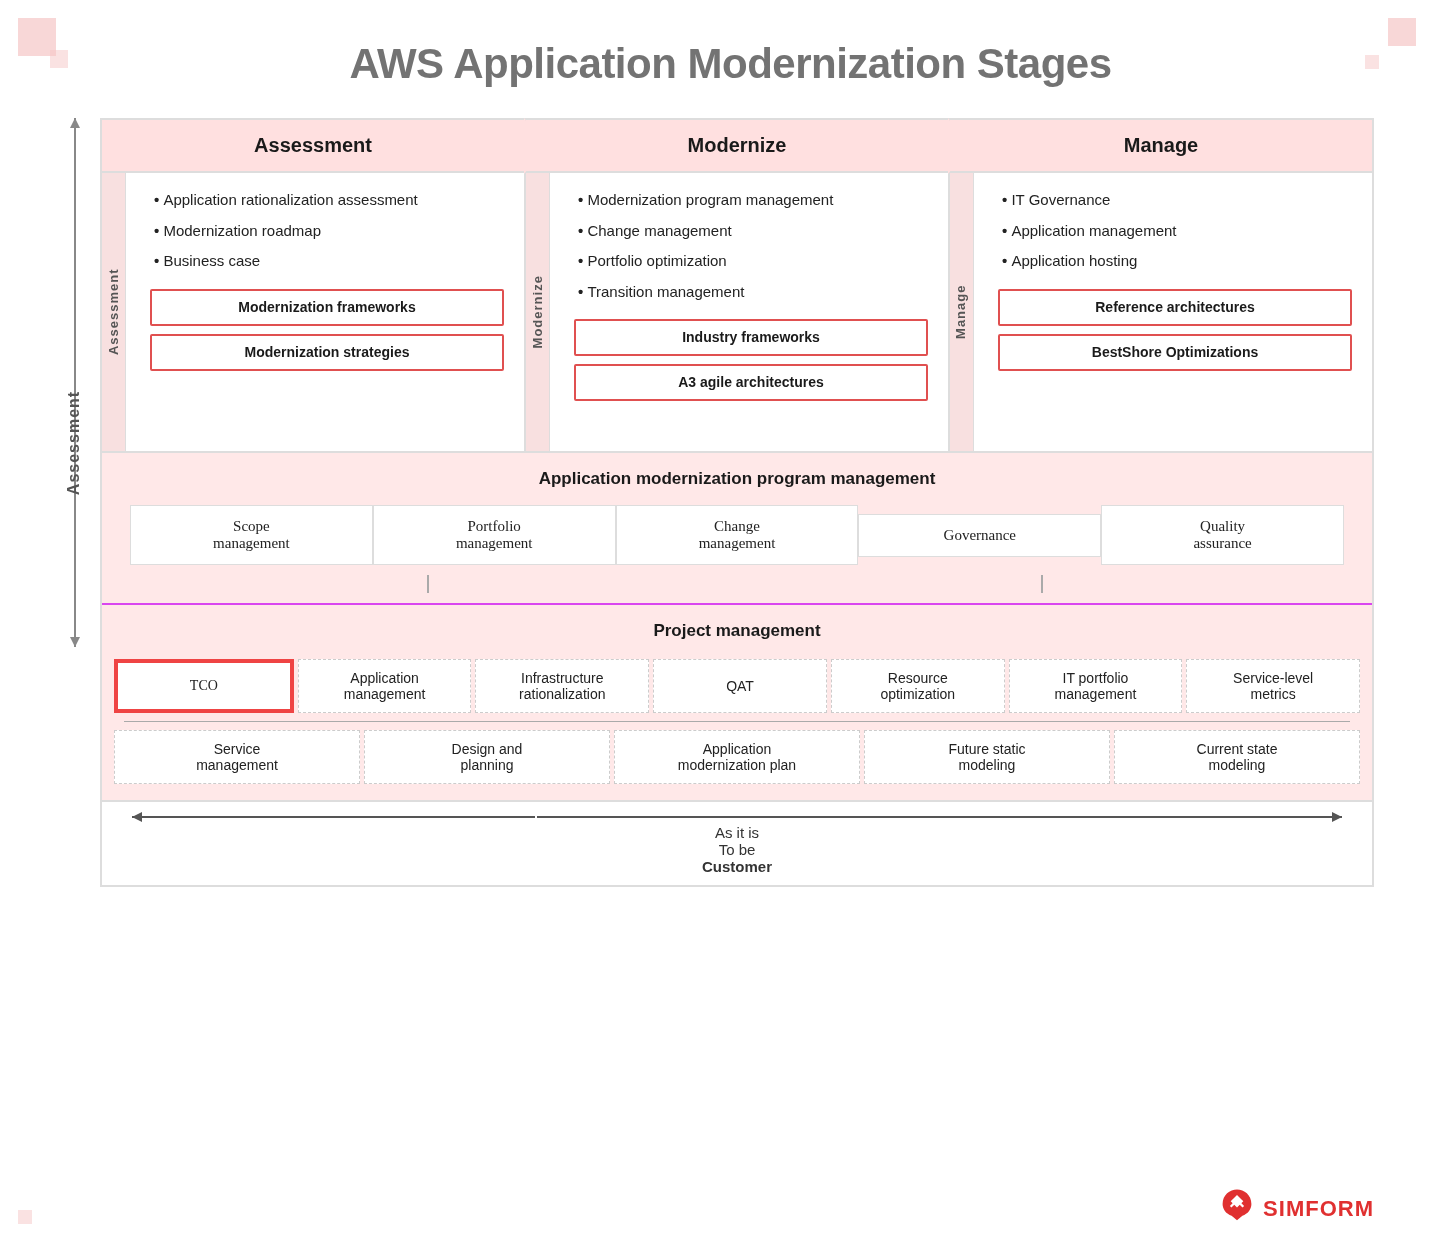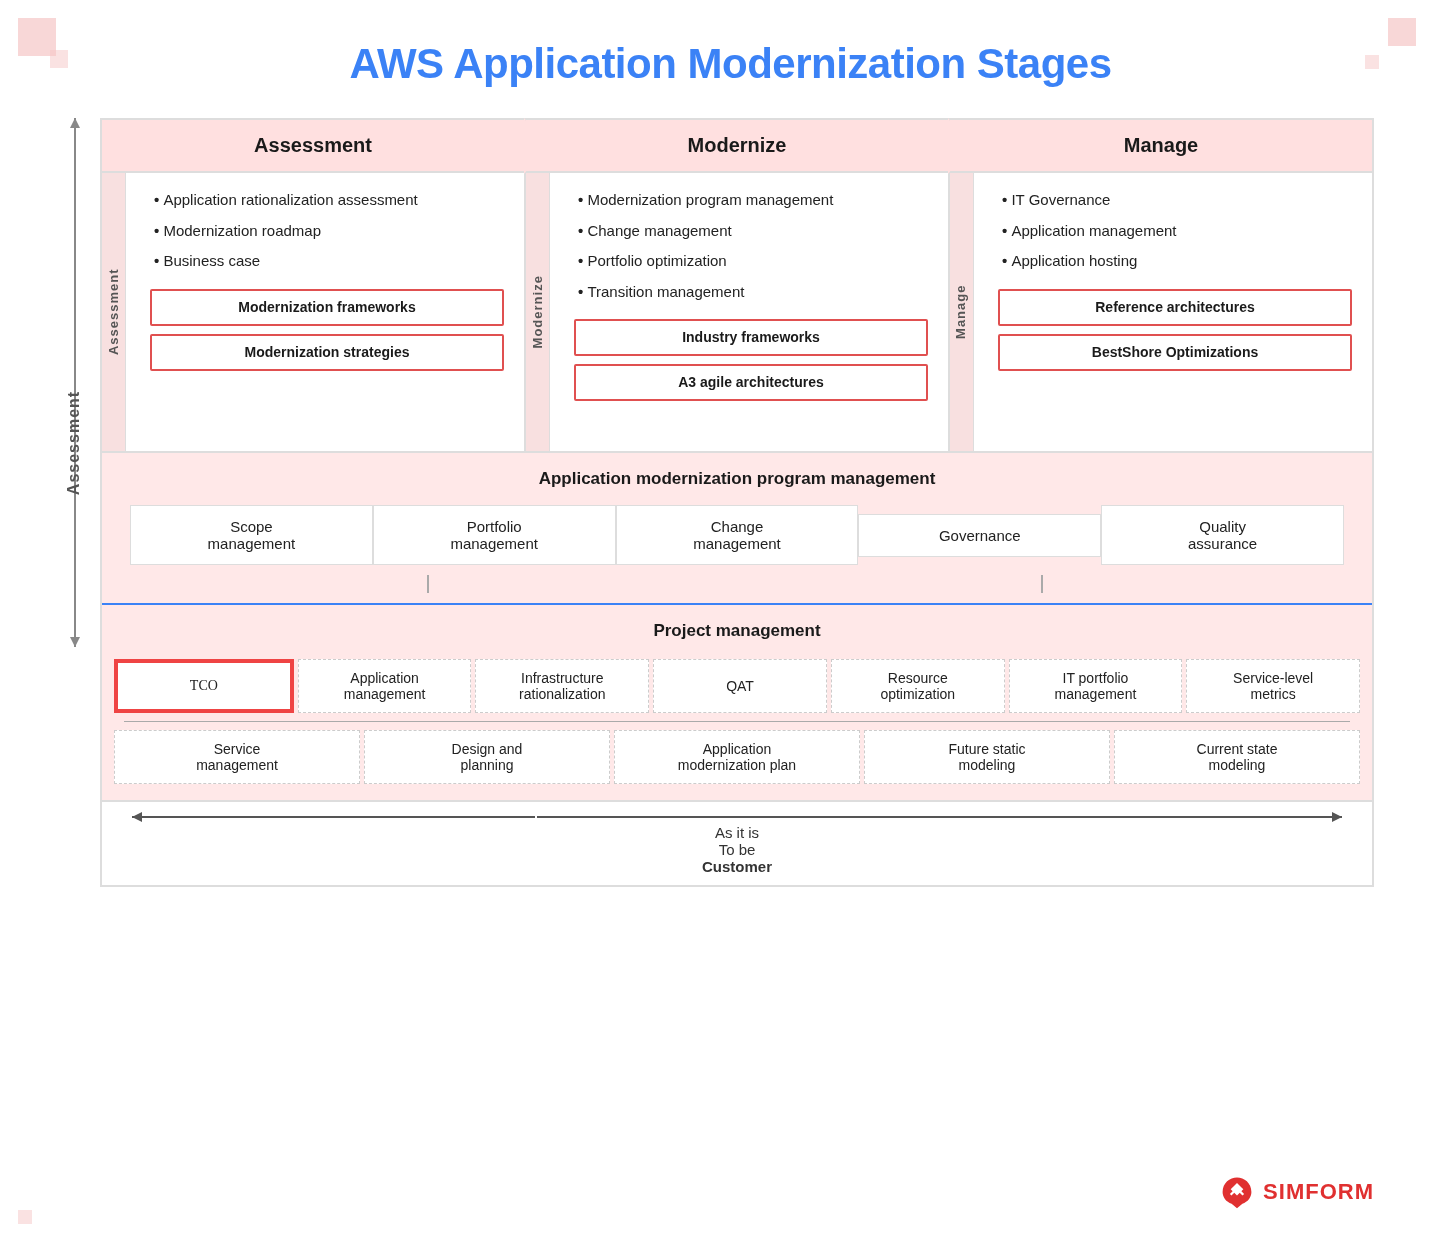--- a/index.html
+++ b/index.html
@@ -16,21 +16,21 @@
     .deco-tl { position: absolute; top: 18px; left: 18px; width: 38px; height: 38px; background: #f5c6c6; opacity: 0.7; }
     .deco-tl2 { position: absolute; top: 50px; left: 50px; width: 18px; height: 18px; background: #f5c6c6; opacity: 0.5; }
     .deco-tr { position: absolute; top: 18px; right: 18px; width: 28px; height: 28px; background: #f5c6c6; opacity: 0.7; }
     .deco-tr2 { position: absolute; top: 55px; right: 55px; width: 14px; height: 14px; background: #f5c6c6; opacity: 0.5; }
     .deco-bl { position: absolute; bottom: 18px; left: 18px; width: 14px; height: 14px; background: #f5c6c6; opacity: 0.5; }
 
     .main-title {
       text-align: center;
       font-size: 42px;
       font-weight: 900;
-      color: #3b82f6;
+      color: #737373;
       padding-top: 40px;
       padding-bottom: 30px;
       letter-spacing: -0.5px;
       margin-left: 27px;
     }
 
     .outer-container {
       margin: 0 60px;
       position: relative;
     }
@@ -184,36 +184,37 @@
       font-weight: 700;
       font-size: 14px;
       color: #1a1a1a;
       text-align: center;
       border-radius: 2px;
     }
 
     
     .amp-section {
       background: #ffe8e8;
-      border-bottom: 2px solid #3b82f6;
+      border-bottom: 2px solid #d946ef;
       padding: 10px 8px;
     }
     .amp-title {
       text-align: center;
       font-weight: 800;
       font-size: 17px;
       color: #1a1a1a;
       margin-bottom: 10px;
       padding: 6px 0;
     }
     .amp-boxes {
       display: flex;
       justify-content: space-between;
       align-items: center;
       padding: 0 20px 10px;
+      font-family: Liberation Serif, serif;
     }
     .amp-box {
       background: #fff;
       border: 1px solid #ddd;
       padding: 12px 18px;
       text-align: center;
       font-size: 15px;
       color: #222;
       min-width: 120px;
       flex: 1;
@@ -282,24 +283,24 @@
     }
     .bottom-label {
       text-align: center;
       font-size: 15px;
       color: #333;
     }
 
     
     .simform-logo {
       position: absolute;
-      bottom: 32px;
+      bottom: 20px;
       right: 60px;
       display: flex;
-      align-items: center;
+      align-items: flex-end;
       gap: 8px;
     }
     .simform-icon {
       width: 36px;
       height: 36px;
     }
     .simform-text {
       font-size: 22px;
       font-weight: 800;
       color: #e03030;

